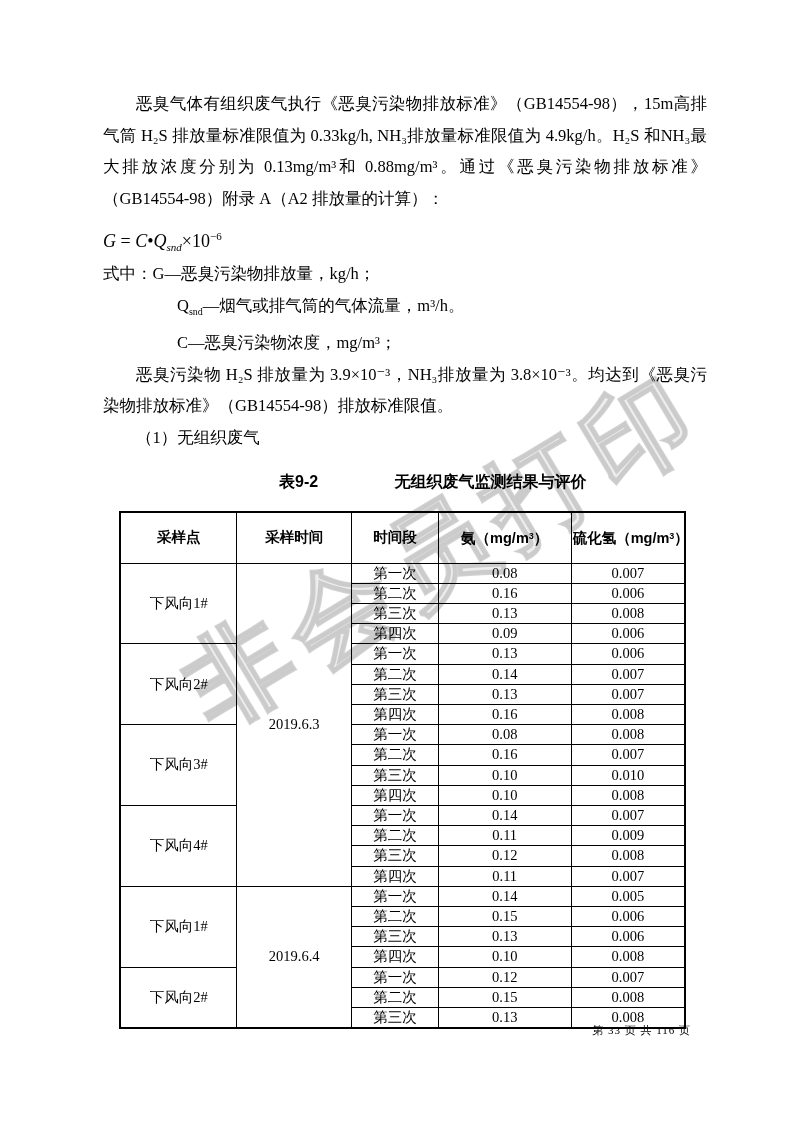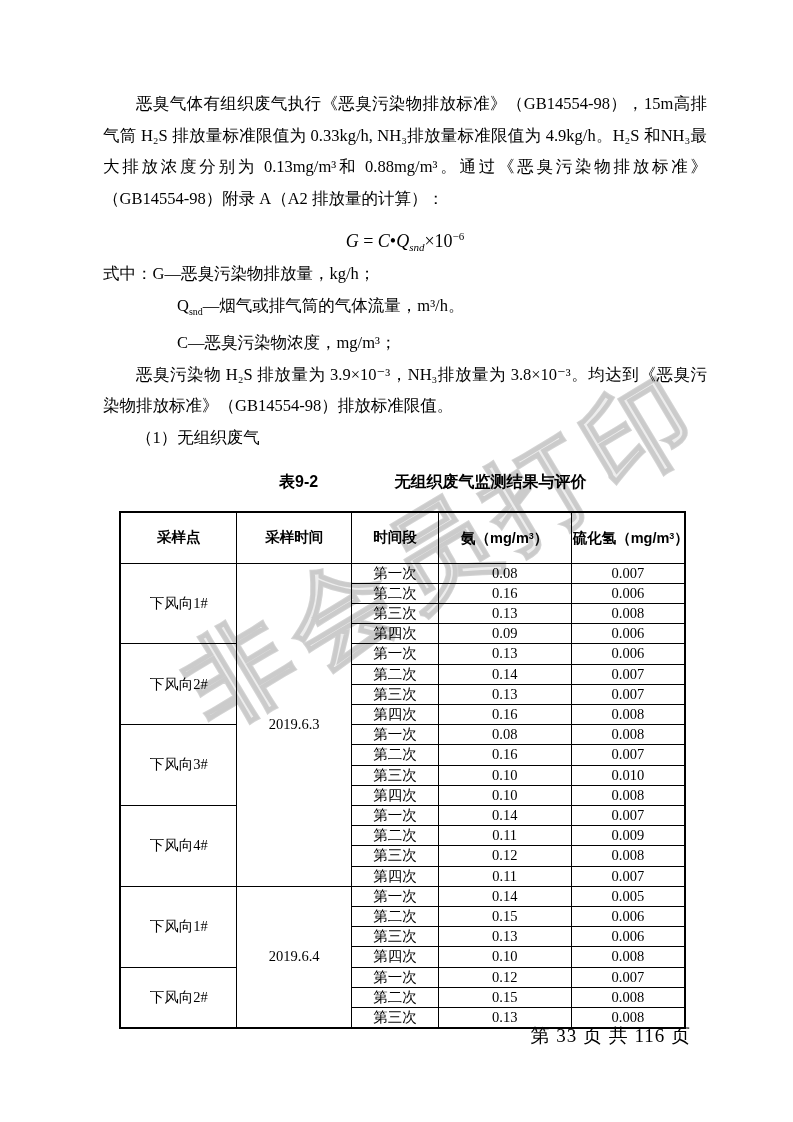--- a/index.html
+++ b/index.html
@@ -32,21 +32,20 @@
     left:103px;top:88px;
     width:604px;
     z-index:1;
     font-size:16.5px;
     line-height:31.5px;
   }
   .para{margin:0;text-indent:2em;text-align:justify;}
   .formula-line{
     margin:4px 0 4px 0;
     height:36px;line-height:36px;
-    text-align:center;
     font-size:18px;
   }
   .fvar{font-style:italic;}
   .fsub{font-size:11px;vertical-align:-4px;font-style:italic;}
   .fsup{font-size:11px;vertical-align:7px;}
   .def1{margin:4px 0 0 0;}
   .def{margin:0 0 0 74px;}
   .qsub{font-size:10px;vertical-align:-4px;}
   .heading{margin:0;text-indent:2em;}
   .caption{
@@ -83,21 +82,21 @@
     line-height:19.2px;
     padding:0 2px;
     text-align:center;
     white-space:nowrap;
   }
   .sup-s{font-size:9px;vertical-align:4px;}
   .footer{
     position:absolute;
     top:1023px;right:102px;
     z-index:1;
-    font-size:19px;
+    font-size:11px;
     letter-spacing:1px;
   }
   .col-site{width:116px;}
   .col-date{width:114px;}
   .col-period{width:86px;}
   .col-nh3{width:132px;}
   .col-h2s{width:113px;}
 </style>
 </head>
 <body>

